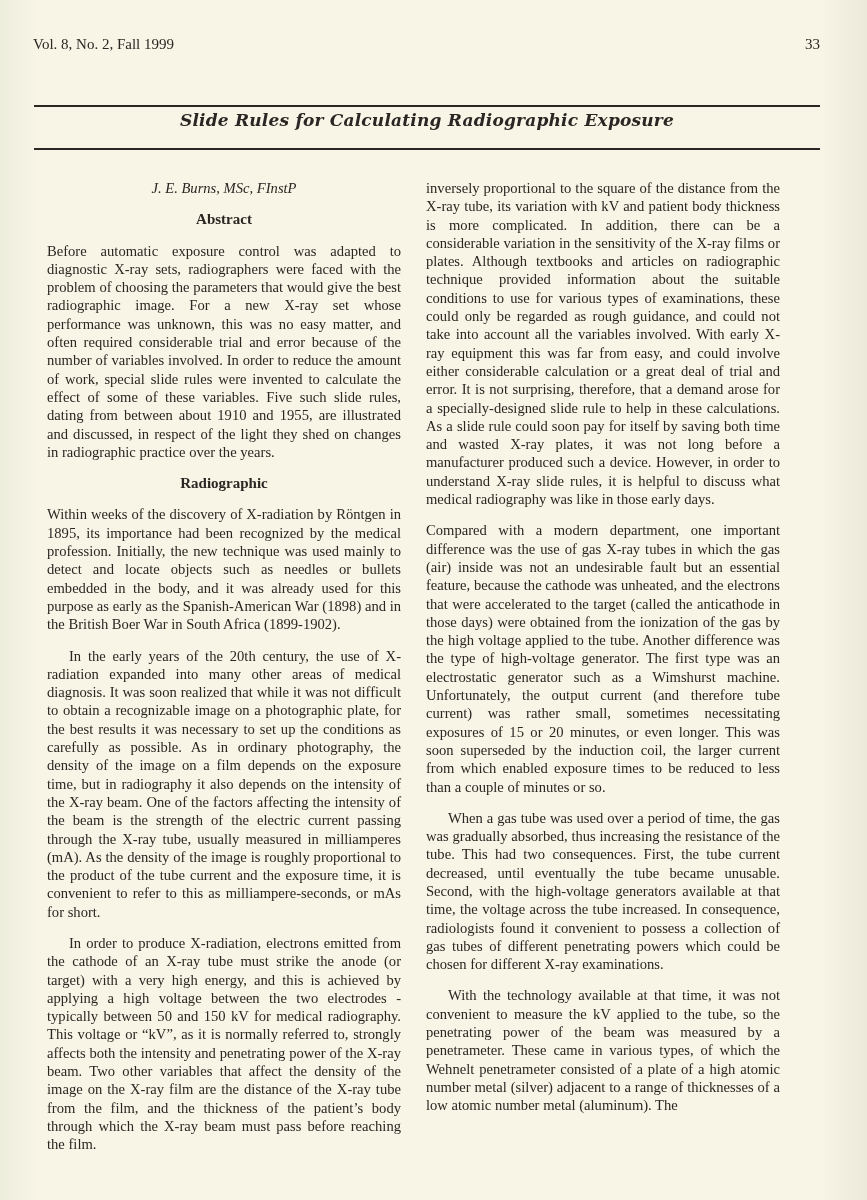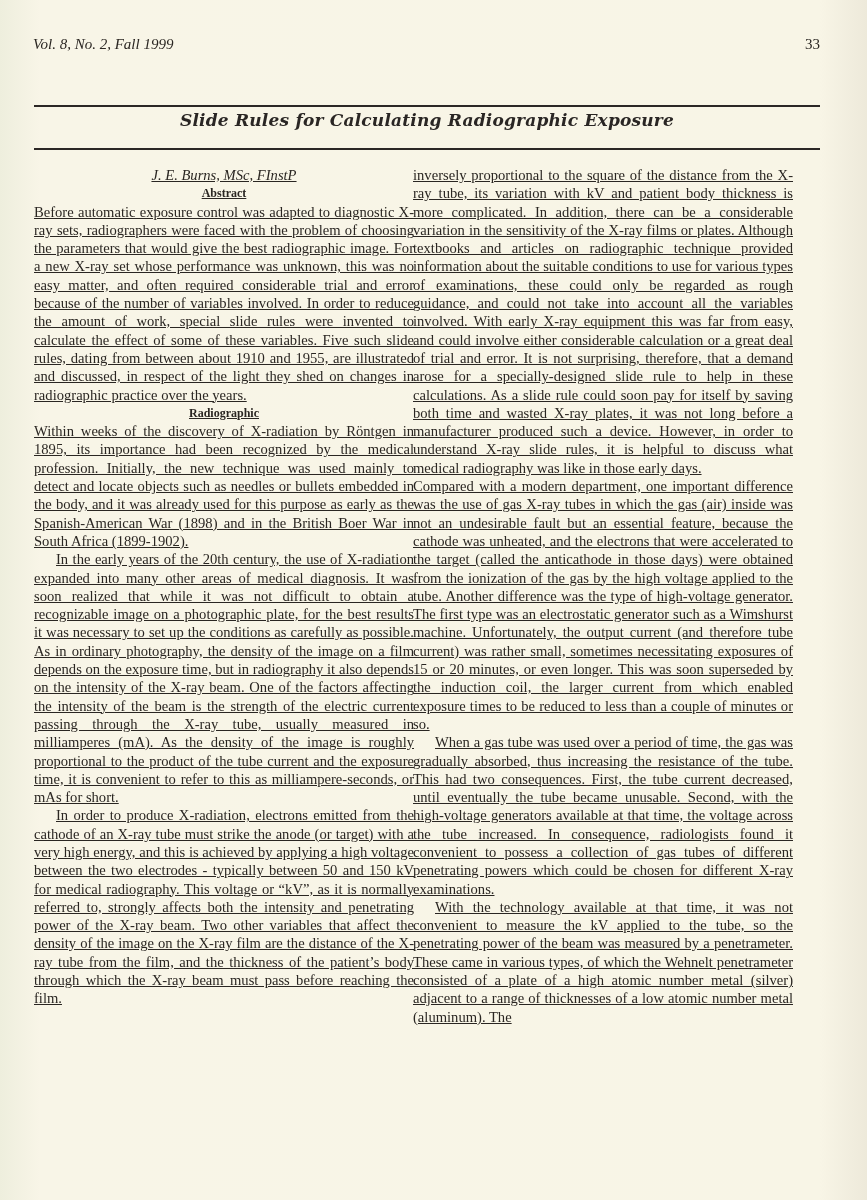--- a/index.html
+++ b/index.html
@@ -13,21 +13,21 @@
   .page {
     position: absolute; inset: 0;
     background: linear-gradient(90deg, #eeeedd 0px, #f8f5e7 40px, #f8f5e6 820px, #ede9da 867px);
   }
   .running-head {
     position: absolute; top: 36px; left: 33px; right: 47px;
     display: flex; justify-content: space-between;
     font-family: "Liberation Serif", serif;
     font-size: 15px;
   }
-  .running-head .journal { font-style: italic; }
+  .running-head .journal { }
   .rule {
     position: absolute; left: 34px; right: 47px; height: 2px; background: #2b2725;
   }
   .rule.top { top: 105px; }
   .rule.bottom { top: 148px; }
   .title {
     position: absolute; top: 110px; left: 34px; right: 47px;
     text-align: center;
     font-family: "DejaVu Serif", serif;
     font-weight: bold; font-style: italic;
@@ -36,29 +36,29 @@
   }
   .col {
     position: absolute; top: 166px; width: 380px;
     font-family: "Liberation Serif", serif;
     font-size: 14.6px; line-height: 18.3px;
     text-align: justify;
     hyphens: manual;
   }
   .col.left { left: 34px; }
   .col.right { left: 413px; }
-  .col p { margin: 0; text-decoration: underline; }
+  .col p { margin: 13px; }
   .col p.indent { text-indent: 22px; }
   .author {
     text-align: center; font-style: italic; margin: 6px 0 0 0;
   }
   .heading {
     text-align: center; font-weight: bold; margin: 0;
     font-family: "Liberation Serif", serif;
-    font-size: 12px;
+    font-size: 15px;
   }
   .heading.h-gap { margin-top: 4px; margin-bottom: 4px; }
   .abstract-head { margin-top: 0; }
 </style>
 </head>
 <body>
 
 <div class="page">
 
   <div class="running-head">

